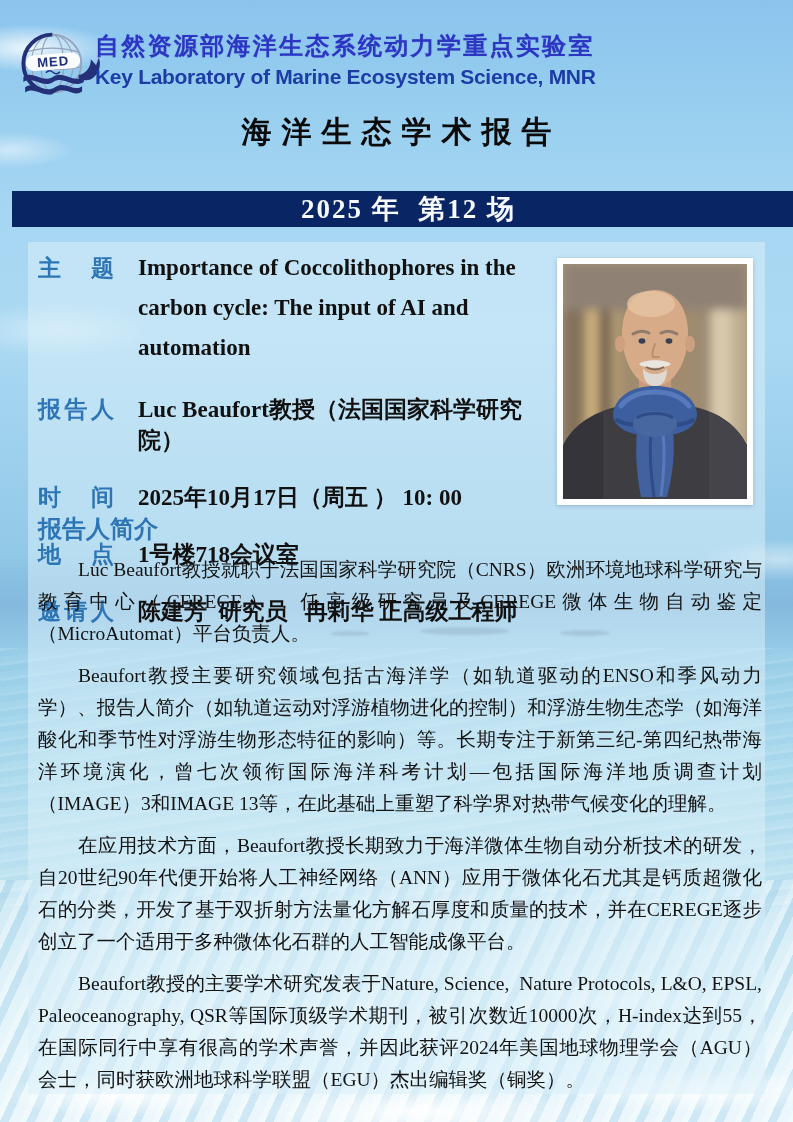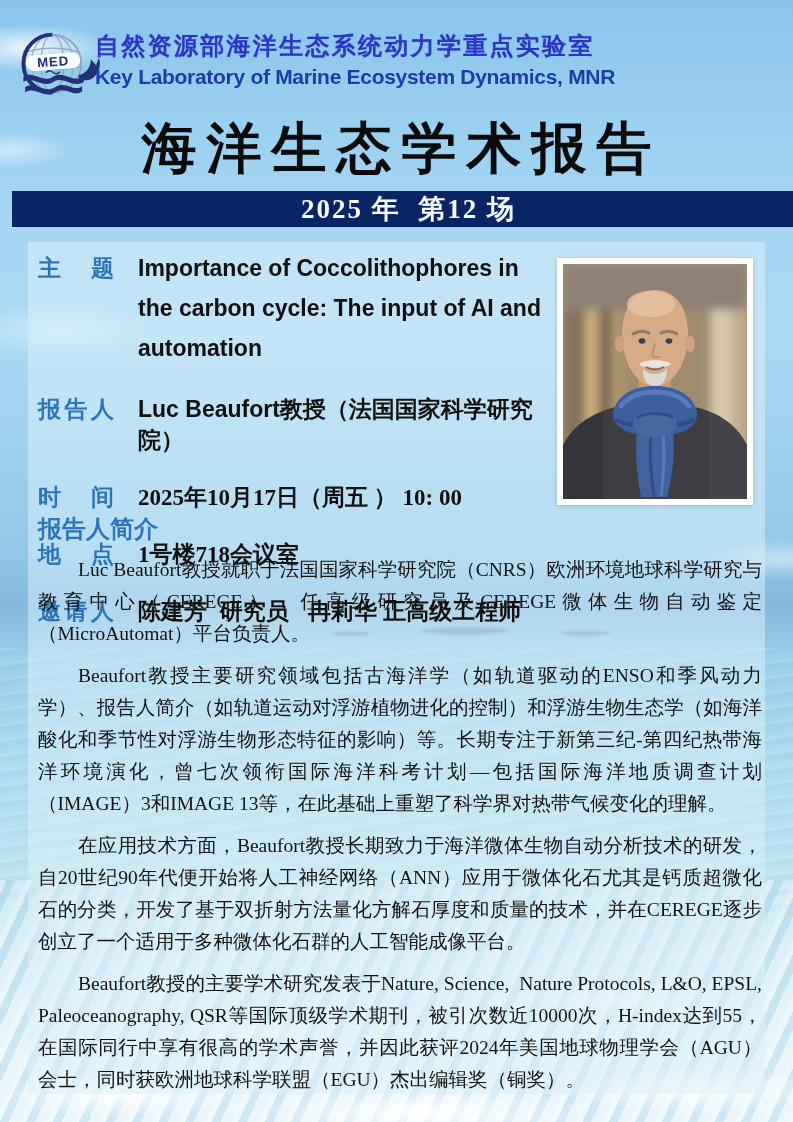--- a/index.html
+++ b/index.html
@@ -44,34 +44,34 @@
   .panel{position:absolute;left:28px;top:242px;width:737px;height:852px;
     background:rgba(219,239,250,.52);}
   
   .logo{position:absolute;left:12px;top:16px;}
   .lab-names{position:absolute;left:95px;top:30px;width:560px;}
   .lab-zh{font-size:24px;font-weight:bold;color:var(--zh-blue);letter-spacing:2.3px;
     font-family:Liberation Mono, monospace;text-shadow:0 0 1px rgba(43,54,195,.4);}
   .lab-en{margin-top:3px;font-size:21px;font-weight:bold;color:var(--en-blue);
     font-family:var(--sans);letter-spacing:-.3px;}
   .main-title{position:absolute;left:0;top:112px;width:100%;margin:0;text-align:center;
-    font-family:var(--serif);font-weight:bold;font-size:55px;color:#0b0b0c;
+    font-family:var(--serif);font-weight:bold;font-size:30px;color:#0b0b0c;
     letter-spacing:10px;text-indent:10px;}
   .banner{position:absolute;left:12px;top:191px;width:100%;height:36px;background:var(--navy);
     display:flex;align-items:center;justify-content:center;}
   .banner-text{color:#f6f9ff;font-family:var(--serif);font-weight:bold;font-size:27px;
     letter-spacing:2px;white-space:pre-wrap;}
   
   .info{position:absolute;left:38px;top:248px;width:520px;font-weight:bold;font-size:23px;}
   .row{display:flex;gap:24px;align-items:flex-start;}
   .row + .row{margin-top:26px;}
   .info-label{display:inline-block;width:76px;min-width:76px;color:var(--label-blue);
     text-align:justify;text-align-last:justify;line-height:31px;font-family:var(--sans);}
   .row-topic .info-label,.row-topic .info-value{line-height:40px;}
-  .info-value{color:#111;line-height:31px;white-space:pre-wrap;font-family:Liberation Sans, sans-serif;}
+  .info-value{color:#111;line-height:31px;white-space:pre-wrap;font-family:Liberation Serif, serif;}
   .row-topic .info-value{width:432px;}
   .v-serif{font-family:var(--serif);}
   
   .photo{position:absolute;left:557px;top:258px;width:184px;height:235px;margin:0;
     border:6px solid #fff;box-shadow:0 1px 4px rgba(30,60,90,.25);background:#a89478;}
   .photo svg{display:block;}
   
   .bio{position:absolute;left:38px;top:514px;width:724px;}
   .bio-heading{font-size:24px;font-weight:bold;color:var(--label-blue);font-family:var(--sans);
     margin:0 0 10px 0;line-height:30px;}
@@ -110,21 +110,21 @@
       </g>
 
       <path d="M13,62 C24,54 35,70 47,62 C59,54 69,70 82,62 L82,68 C69,76 59,60 47,68 C35,76 24,60 13,68 Z" fill="#243179"></path>
       <path d="M15,74 C26,66 37,82 49,74 C61,66 70,80 80,73 L80,79 C70,86 61,72 49,80 C37,88 26,72 15,80 Z" fill="#243179"></path>
 
       <path d="M76,60 C86,58 90,50 90,42 L96,49 L99,40 C102,48 100,57 93,63 C87,68 81,66 76,64 Z" fill="#243179"></path>
     </svg>
   </div>
   <div class="lab-names">
     <div class="lab-zh">自然资源部海洋生态系统动力学重点实验室</div>
-    <div class="lab-en">Key Laboratory of Marine Ecosystem Dynamics, MNR</div>
+    <div class="lab-en">Key Laboratory of Marine Ecosystem Science, MNR</div>
   </div>
 
   <h1 class="main-title">海洋生态学术报告</h1>
 
   <div class="banner">
     <span class="banner-text">2025 年  第12 场</span>
   </div>
 
   <section class="info">
     <div class="row row-topic">

